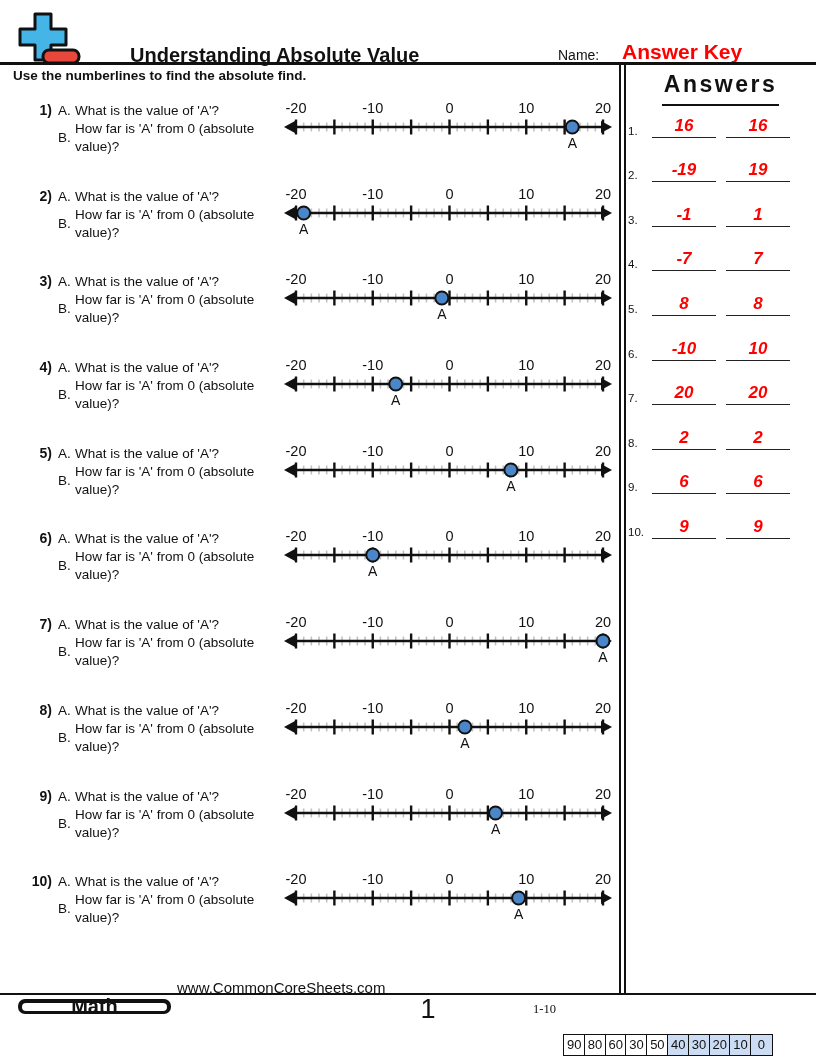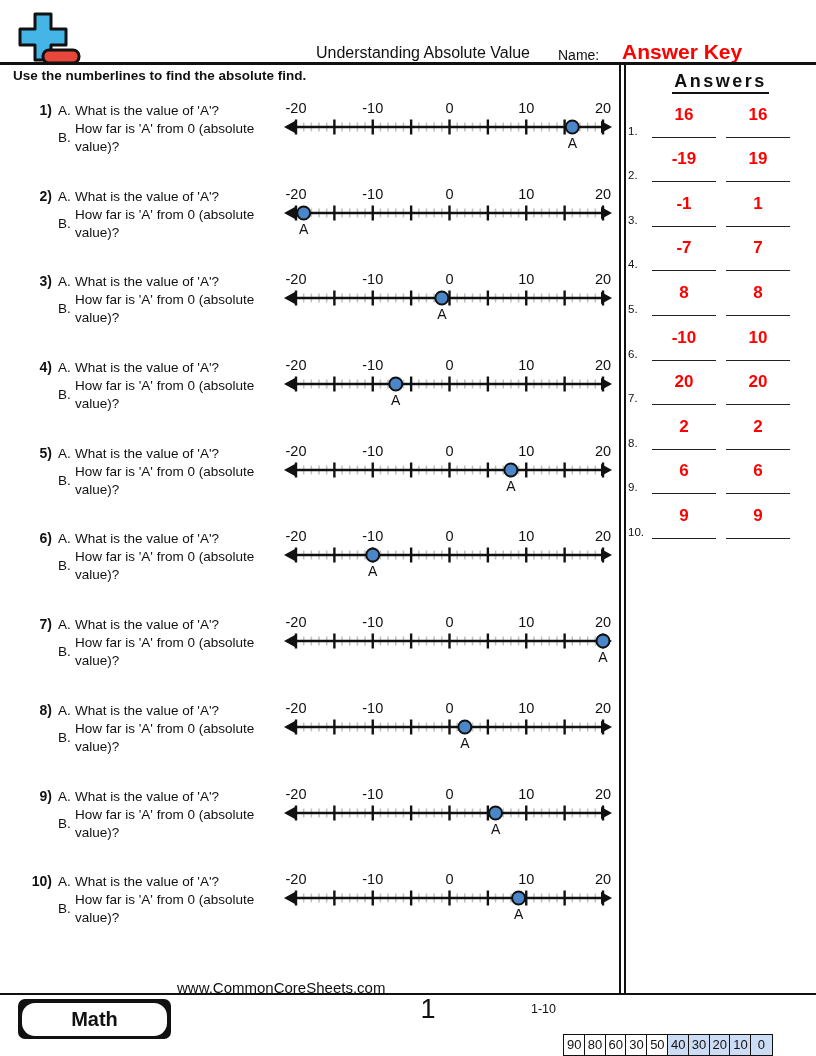--- a/index.html
+++ b/index.html
@@ -2,58 +2,58 @@
 <html><head>
 <meta charset="utf-8">
 <style>
   html,body{margin:0;padding:0;}
   body{
     width:816px;height:1056px;position:relative;background:#ffffff;
     font-family:"Liberation Sans", sans-serif;color:#111;overflow:hidden;
   }
   
   .logo{position:absolute;left:16px;top:12px;z-index:5;}
-  .page-title{position:absolute;left:130px;top:44px;width:400px;text-align:right;
-    font-size:16px;font-weight:normal;}
+  .page-title{position:absolute;left:130px;top:44px;width:400px;text-align:left;
+    font-size:20px;font-weight:bold;}
   .name-label{position:absolute;left:558px;top:47px;font-size:14px;}
   .name-value{position:absolute;left:622px;top:40px;font-size:21px;font-weight:bold;color:var(--red);}
   .header-rule{position:absolute;left:0;top:62px;width:816px;height:3px;background:#111;}
   .instruction{position:absolute;left:13px;top:68px;font-size:13.5px;font-weight:bold;}
   
   .vdiv{position:absolute;top:65px;width:1.8px;height:929px;background:#111;}
   .vdiv.d1{left:619px;} .vdiv.d2{left:624.4px;}
   
   .problems{position:absolute;left:0;top:96px;width:618px;}
   .problem{position:relative;height:85.7px;}
   .pnum{position:absolute;left:24px;top:6px;width:28px;text-align:right;
     font-size:14px;font-weight:bold;}
   .qwrap{position:absolute;left:58px;top:6px;width:228px;font-size:13.5px;line-height:18px;}
   .qrow{display:flex;}
   .qrow.b{align-items:center;}
   .qlabel{width:17px;flex:none;}
   .qb-text{width:211px;}
   .numberline{position:absolute;left:282px;top:1px;width:332px;height:58px;}
   
   .answers-title{position:absolute;left:627px;top:71px;width:187px;text-align:center;}
-  .answers-title span{font-size:18px;font-weight:bold;letter-spacing:2.5px;
-    border-bottom:2.5px solid #111;padding:0 2px 1px 2px;}
+  .answers-title span{font-size:23px;font-weight:bold;letter-spacing:2.5px;
+    border-bottom:2.5px solid #111;padding:0 2px 7px 2px;}
   .answers{position:absolute;left:628px;top:93px;width:186px;}
   .answer-row{height:44.6px;display:flex;align-items:flex-end;}
   .anum{width:24px;flex:none;font-size:11.5px;padding-bottom:1px;}
   .blank{width:64px;flex:none;border-bottom:1.6px solid #222;text-align:center;
-    font-size:17px;font-weight:bold;color:var(--red);line-height:1;padding-bottom:14px;}
+    font-size:17px;font-weight:bold;color:var(--red);line-height:1;padding-bottom:3px;font-style:italic;}
   .blank.second{margin-left:10px;}
   
   .footer-rule{position:absolute;left:0;top:993px;width:816px;height:2.4px;background:#111;}
-  .brand-box{position:absolute;left:18px;top:999px;width:153px;height:40px;background:#111;border-radius:7px;text-align:right;}
+  .brand-box{position:absolute;left:18px;top:999px;width:153px;height:15px;background:#111;border-radius:7px;text-align:right;}
   .brand-pill{position:absolute;left:4px;top:3.5px;right:4px;bottom:3.5px;background:#fff;border-radius:13px;
     display:flex;align-items:center;justify-content:center;font-size:20px;font-weight:bold;color:#111;}
   .website{position:absolute;left:177px;top:979px;font-size:15px;}
   .page-num{position:absolute;left:398px;top:994px;width:60px;text-align:center;font-size:27px;}
-  .score-label{position:absolute;left:524px;top:1002px;width:32px;text-align:right;font-size:12.5px;}
+  .score-label{position:absolute;left:524px;top:1002px;width:32px;text-align:right;font-size:12.5px;font-family:Liberation Serif, serif;}
   .score-boxes{position:absolute;left:563px;top:1034px;display:flex;}
   .score-box{width:20.4px;height:19.5px;border:1.6px solid #111;margin-left:-1.6px;
     display:flex;align-items:center;justify-content:center;font-size:13px;background:#fff;}
   .score-box:first-child{margin-left:0;}
   .score-box.hl{background:var(--boxblue);}
   svg text{font-family:"Liberation Sans", sans-serif;}
 </style>
 </head>
 <body style="--red: #ff0000; --boxblue: #ccdcf4;">
 

